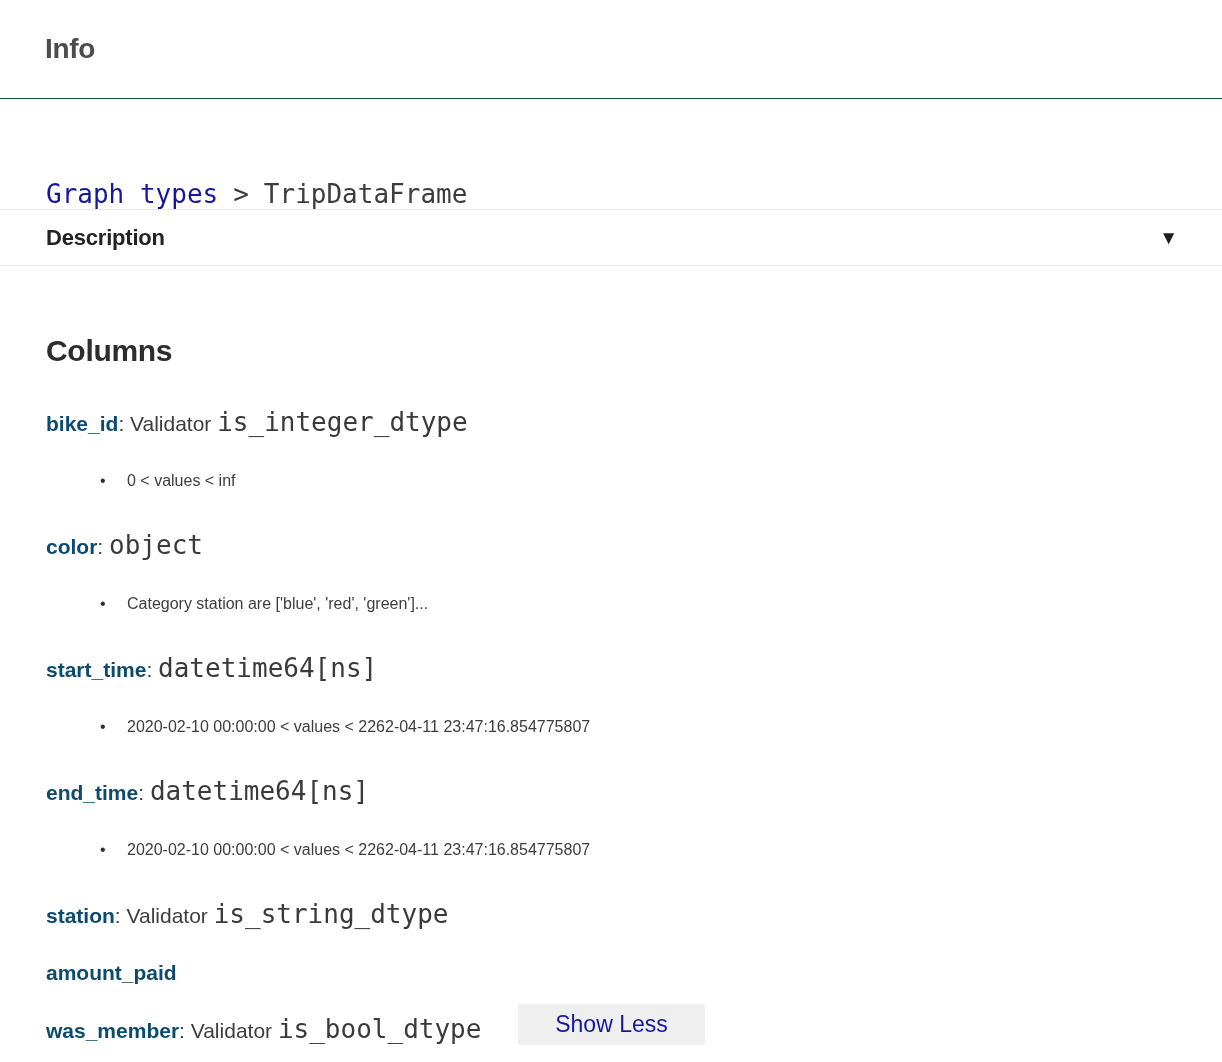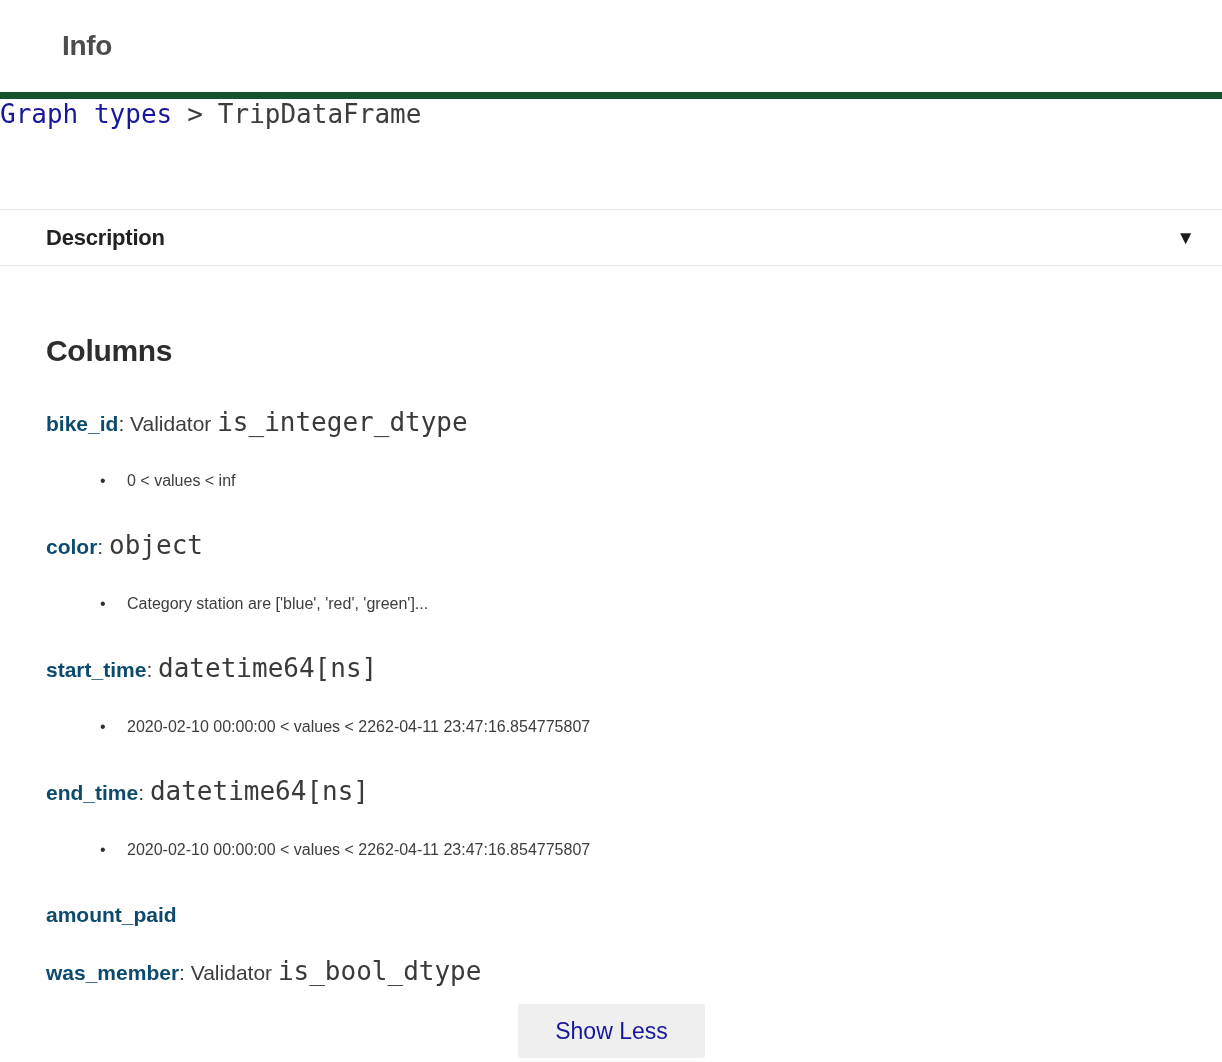--- a/index.html
+++ b/index.html
@@ -12,25 +12,25 @@
     position: relative;
     width: 1222px;
     height: 1062px;
     background: #ffffff;
     overflow: hidden;
   }
 
   
   .tabbar {
     height: 99px;
-    border-bottom: 7px solid #14532d;
+    border-bottom: 1px solid #14532d;
     display: flex;
     align-items: stretch;
     gap: 33px;
-    padding-left: 62px;
+    padding-left: 45px;
   }
   .tab {
     display: flex;
     align-items: center;
     position: relative;
     font-size: 28px;
     font-weight: 600;
     color: #4c4c4c;
     cursor: pointer;
     letter-spacing: -0.3px;
@@ -42,36 +42,37 @@
     left: 0; right: 0; bottom: 0;
     height: 4px;
     background: #4f46e5;
   }
 
   
   .breadcrumb {
     height: 111px;
     border-bottom: 1px solid #e7e7e7;
     display: flex;
-    align-items: flex-start;
+    align-items: flex-end;
+    padding-left: 46px;
     font-family: "DejaVu Sans Mono", "Liberation Mono", monospace;
     font-size: 26px;
   }
   .crumb-link { color: #17179c; text-decoration: none; cursor: pointer; }
   .crumb-sep { color: #3c3c3c; margin: 0 15px; }
   .crumb-current { color: #3c3c3c; }
 
   
   .desc-row {
     height: 56px;
     border-bottom: 1px solid #e7e7e7;
     display: flex;
     align-items: center;
     justify-content: space-between;
-    padding: 0 27px 0 46px;
+    padding: 0 44px 0 46px;
     cursor: pointer;
   }
   .desc-label {
     font-size: 22px;
     font-weight: 700;
     color: #222222;
     letter-spacing: -0.2px;
   }
   .caret {
     font-size: 19px;
@@ -119,21 +120,21 @@
     width: 27px;
     color: #2e2e2e;
   }
 
   
   .show-less {
     position: absolute;
     left: 518px;
     top: 1004px;
     width: 187px;
-    height: 54px;
+    height: 41px;
     background: #efefef;
     color: #17179c;
     border: none;
     border-radius: 2px;
     font-family: "Liberation Sans", "DejaVu Sans", sans-serif;
     font-size: 23px;
     font-weight: 500;
     cursor: pointer;
     display: flex;
     align-items: center;
@@ -166,20 +167,21 @@
     <h2 class="columns-heading">Columns</h2>
     <div id="entries">
         <p class="entry"><strong>bike_id</strong><span>: Validator </span><code>is_integer_dtype</code></p>
         <div class="bullet-row"><span class="bullet">•</span><span>0 &lt; values &lt; inf</span></div>
         <p class="entry"><strong>color</strong><span>: </span><code>object</code></p>
         <div class="bullet-row"><span class="bullet">•</span><span>Category station are ['blue', 'red', 'green']...</span></div>
         <p class="entry"><strong>start_time</strong><span>: </span><code>datetime64[ns]</code></p>
         <div class="bullet-row"><span class="bullet">•</span><span>2020-02-10 00:00:00 &lt; values &lt; 2262-04-11 23:47:16.854775807</span></div>
         <p class="entry"><strong>end_time</strong><span>: </span><code>datetime64[ns]</code></p>
         <div class="bullet-row"><span class="bullet">•</span><span>2020-02-10 00:00:00 &lt; values &lt; 2262-04-11 23:47:16.854775807</span></div>
+        <p class="entry"><strong>station</strong><span>: Validator </span><code>is_string_dtype</code></p>
         <p class="entry"><strong>amount_paid</strong></p>
         <p class="entry"><strong>was_member</strong><span>: Validator </span><code>is_bool_dtype</code></p>
       </div>
   </main>
 
   <button class="show-less">Show Less</button>
 
 </div>
 
 </body></html>

